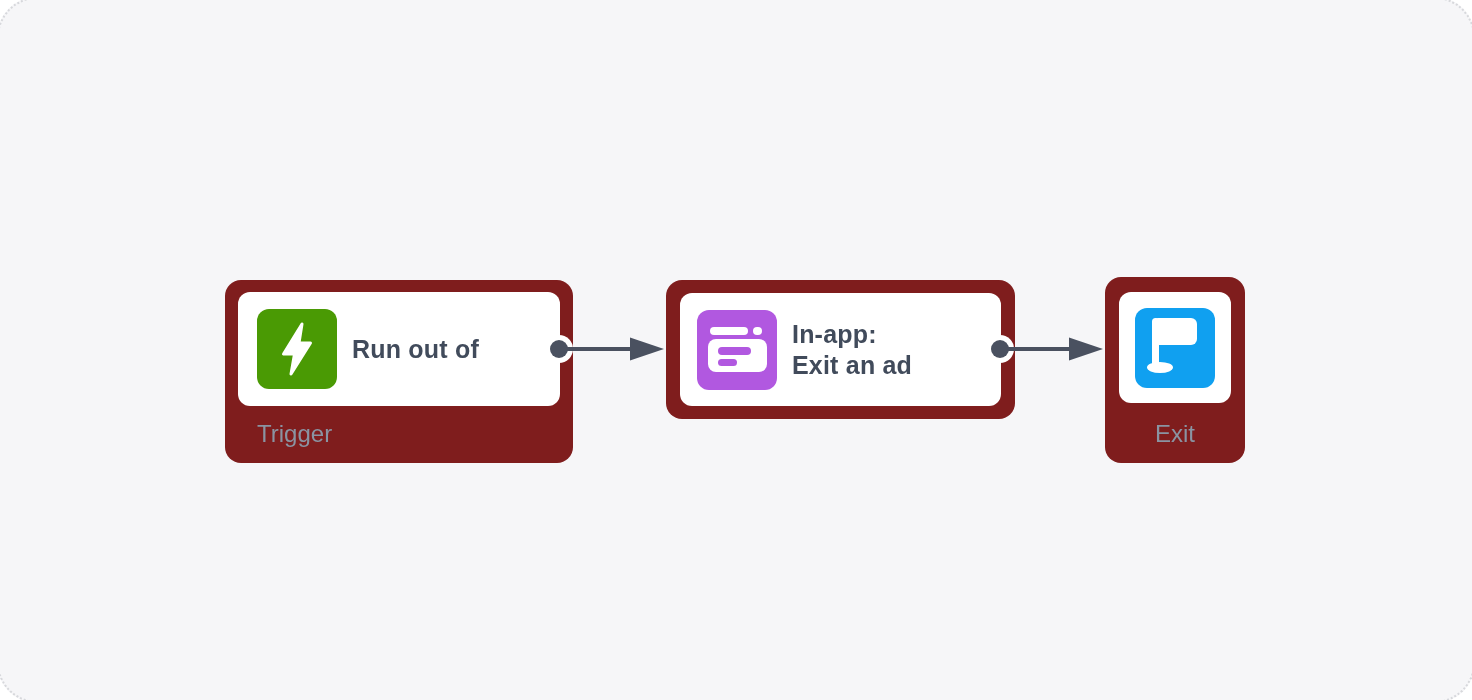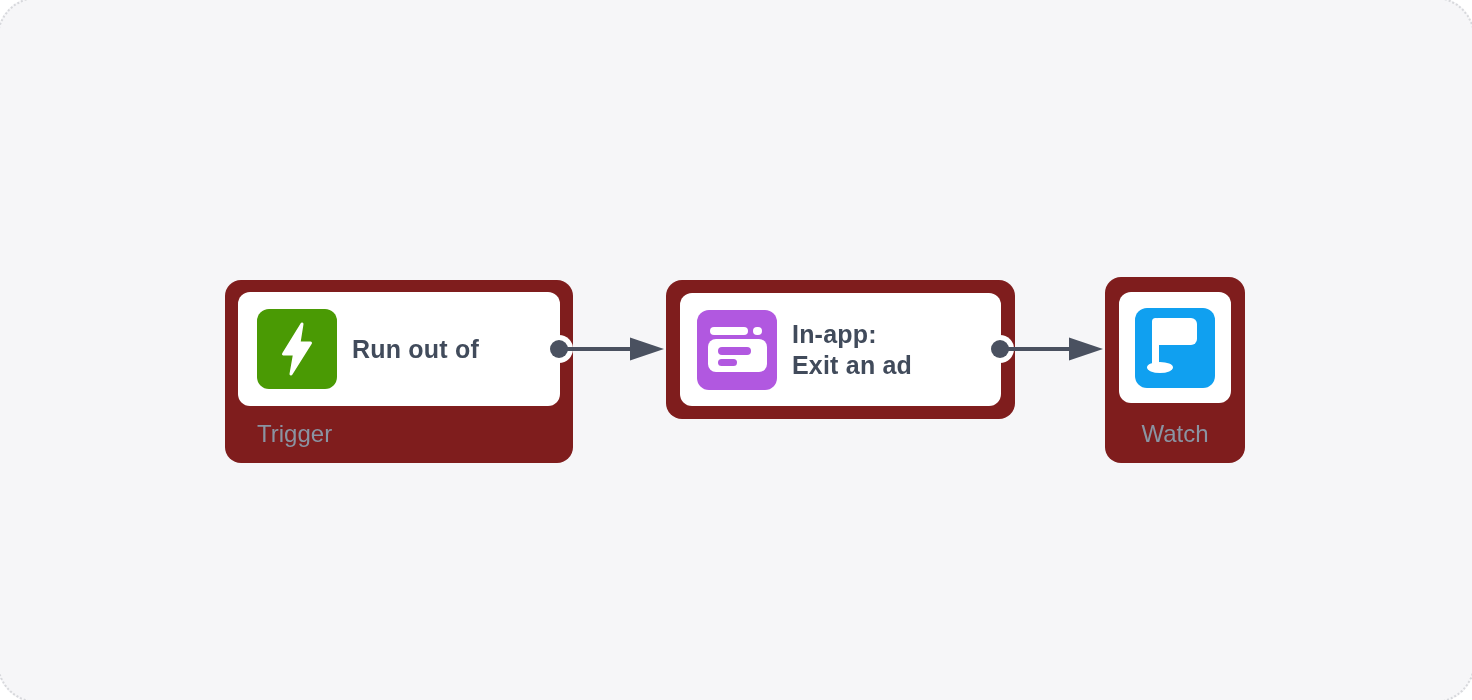--- a/index.html
+++ b/index.html
@@ -119,21 +119,21 @@
 
   <div class="node node-exit">
     <div class="node-card">
       <svg class="node-icon" viewBox="0 0 80 80" aria-hidden="true">
         <rect x="0" y="0" width="80" height="80" rx="12" fill="#10A0F0"></rect>
         <rect x="17" y="10" width="45" height="27" rx="6" fill="#FFFFFF"></rect>
         <rect x="17" y="10" width="7" height="49" rx="3.5" fill="#FFFFFF"></rect>
         <ellipse cx="25" cy="59.5" rx="13" ry="5.5" fill="#FFFFFF"></ellipse>
       </svg>
     </div>
-    <div class="node-label">Watch</div>
+    <div class="node-label">Exit</div>
   </div>
 
   <svg class="connector-layer" aria-hidden="true">
     <g>
       <circle cx="559" cy="349" r="14" fill="#FFFFFF"></circle>
       <line x1="559" y1="349" x2="634" y2="349" stroke-width="4" stroke="#4A5160"></line>
       <circle cx="559" cy="349" r="9" fill="#4A5160"></circle>
       <polygon points="664,349 630,337.5 630,360.5" fill="#4A5160"></polygon>
     </g>
     <g>

